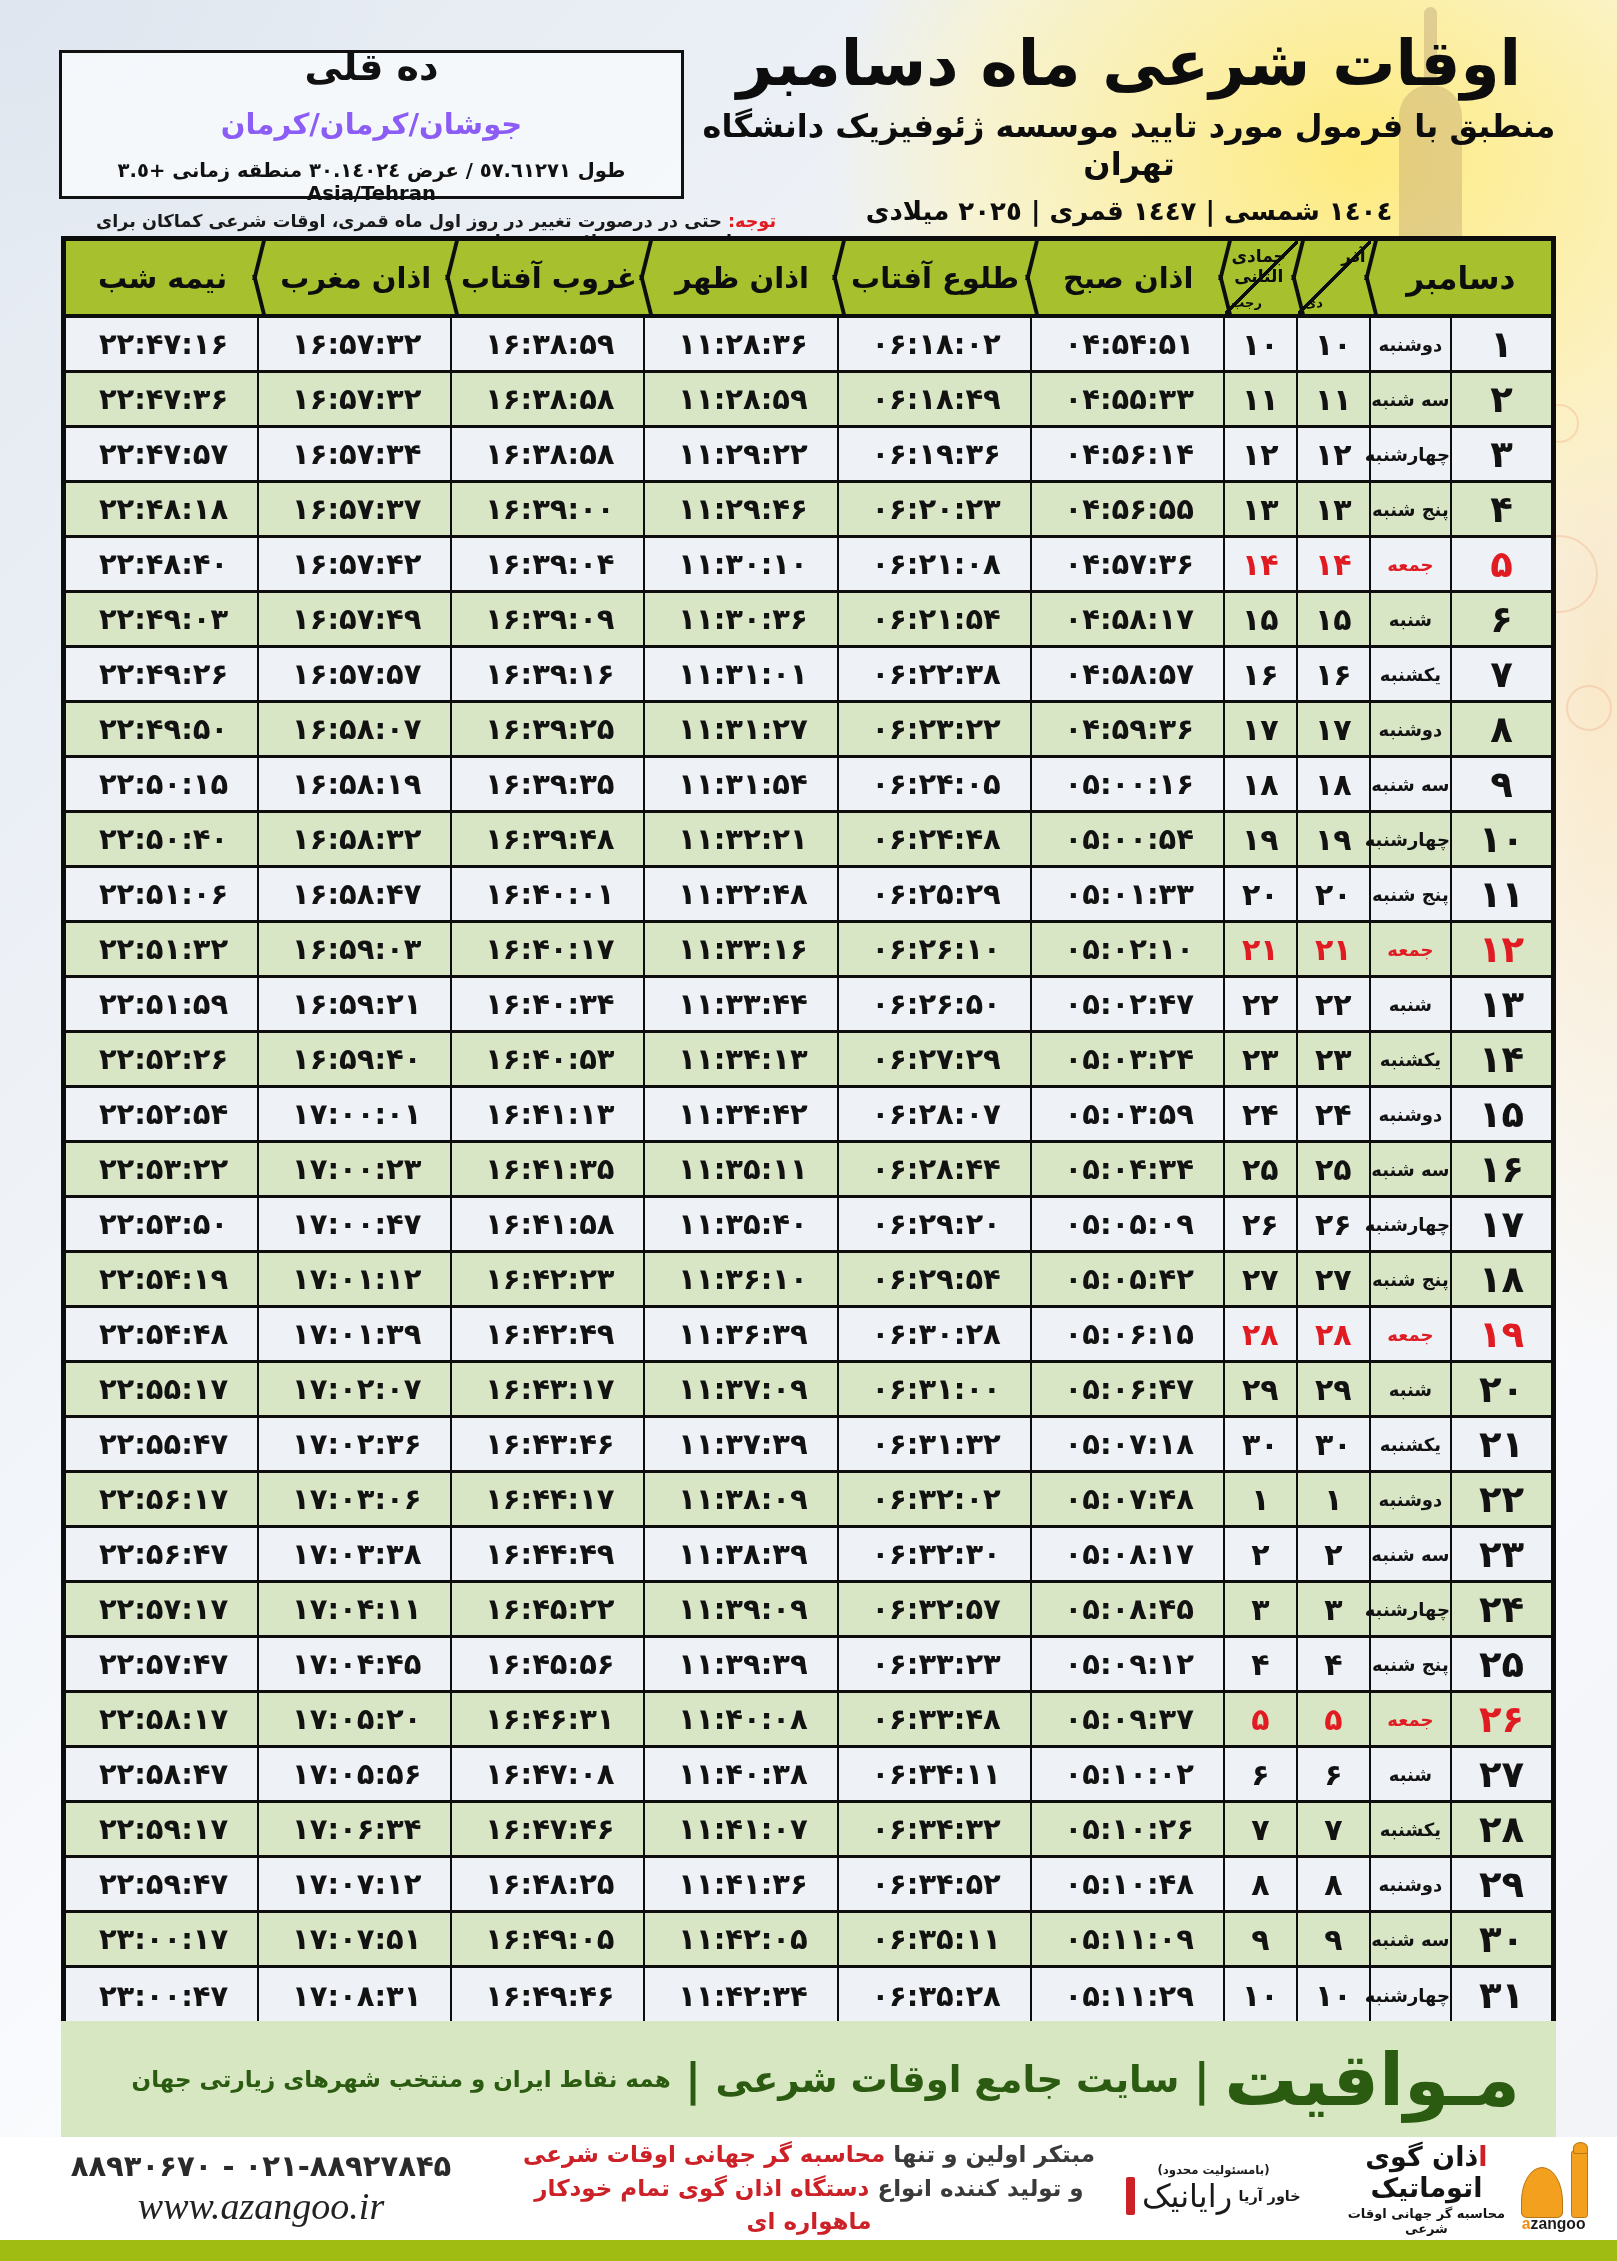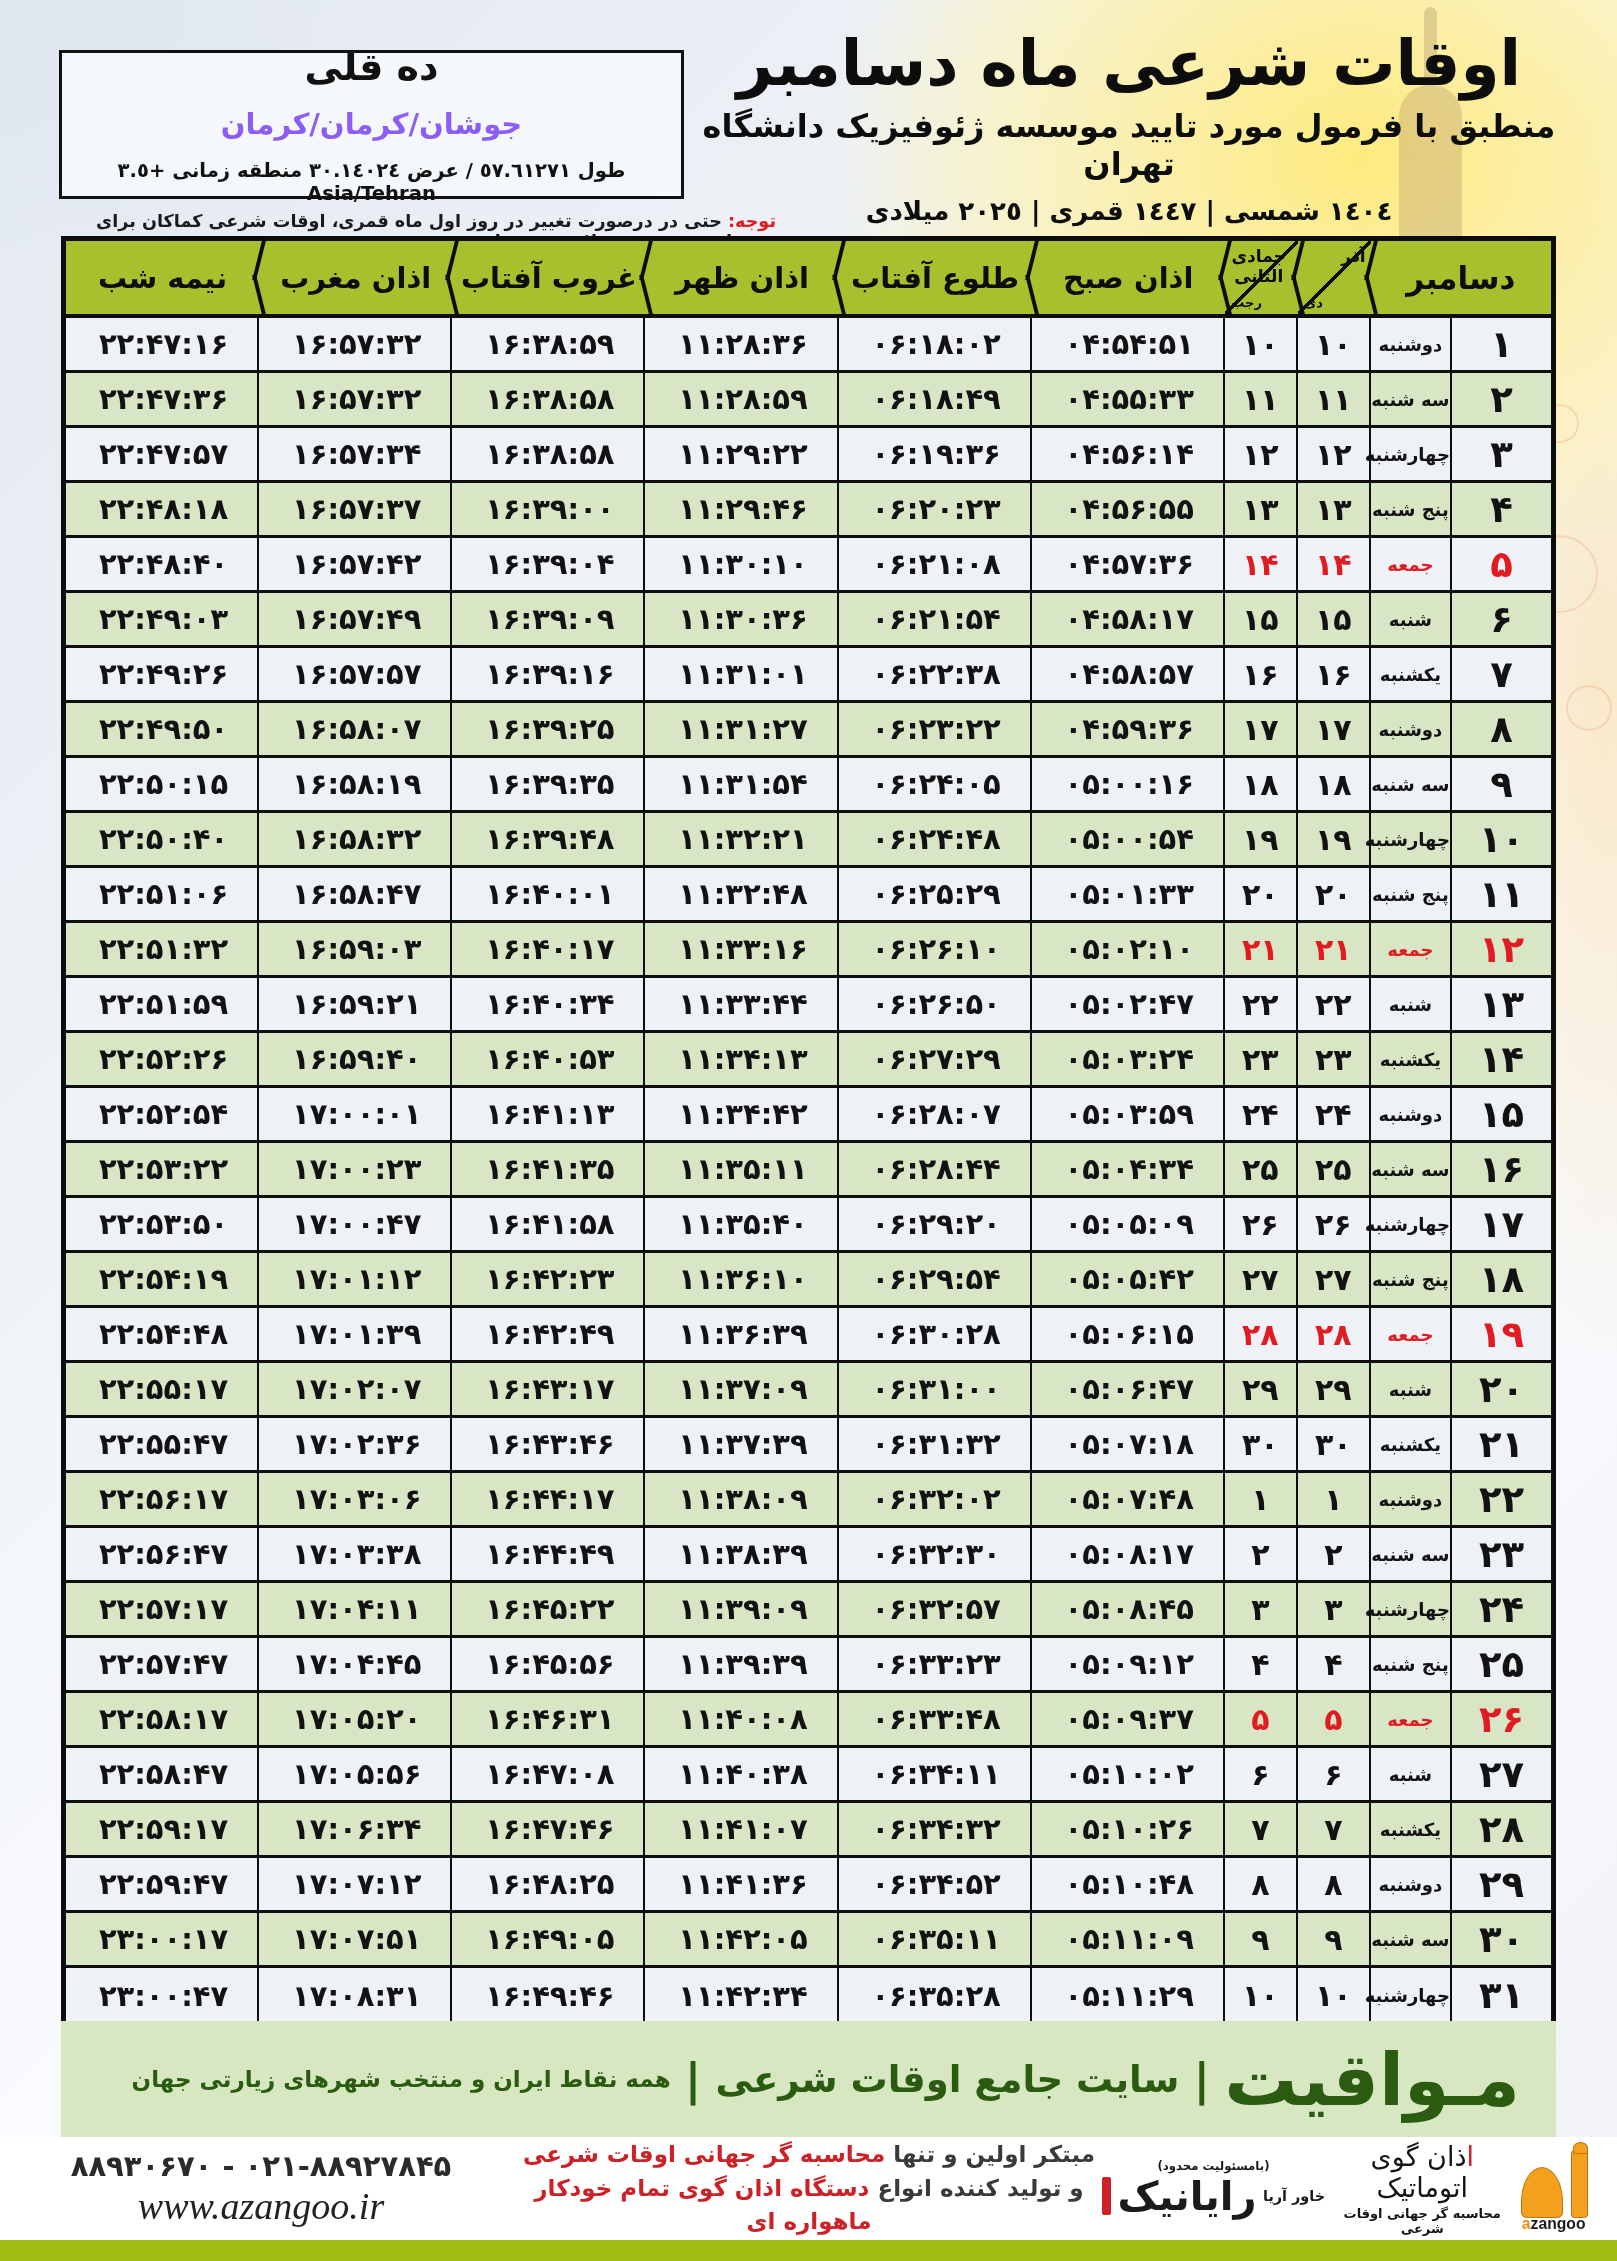--- a/index.html
+++ b/index.html
@@ -93,36 +93,36 @@
     display:flex; align-items:center; }
   .contact { width:522px; text-align:center; direction:rtl; }
   .phone { font-size:29px; font-weight:bold; color:#2a2a2a; }
   .site { font-family:"Liberation Serif", serif; font-size:38px; color:#222; margin-top:1.3px;font-style:italic; }
   .claim { width:574px; direction:rtl; text-align:center; font-size:23px; font-weight:bold; line-height:1.45; }
   .claim .dark { color:#3a3a3a; }
   .claim .red { color:#cc2127; }
   .rayanik { width:235px; direction:rtl; text-align:center; color:#1a1a1a; position:relative; }
   .rk-note { font-size:11.7px; font-weight:bold; }
   .rk-row { display:flex; align-items:center; justify-content:center; gap:6.5px; }
-  .rk-title { font-size:40px; font-weight:bold; }
+  .rk-title { font-size:32px; font-weight:normal; }
   .rk-sub { font-size:14.4px; font-weight:bold; }
   .rk-accent { width:9px; height:38px; background:#cc2127; border-radius:2px; }
   .azangoo { width:261px; direction:rtl; display:flex; align-items:center; justify-content:center; gap:9px; }
   .az-icons { position:relative; width:78px; height:78px; }
   .az-minaret { position:absolute; right:3.9px; top:0; width:17px; height:68px; background:#f2a01d;
     border:1.3px solid #b97711; border-radius:3.3px; }
   .az-minaret::before { content:""; position:absolute; left:0.7px; top:-9px; width:13px; height:10.4px;
     background:#f2a01d; border:1.3px solid #b97711; border-radius:50% 50% 2.6px 2.6px; }
   .az-dome { position:absolute; right:29px; top:17px; width:42px; height:51px; background:#f2a01d;
     border:1.3px solid #b97711; border-radius:50% 50% 6.5px 6.5px / 68% 68% 5.2px 5.2px; }
   .az-latin { position:absolute; right:6.5px; bottom:-5.2px; font-family:"Liberation Sans", sans-serif;
     font-size:15.7px; font-weight:bold; color:#1a1a1a; direction:ltr; }
   .az-latin b { color:#ef8c12; }
   .az-text { text-align:center; }
-  .az-title { font-size:27px; font-weight:normal; color:#141414; }
+  .az-title { font-size:27px; font-weight:bold; color:#141414; }
   .az-title .red { color:#cc2127; }
   .az-sub { font-size:13px; font-weight:bold; color:#141414; margin-top:2.6px; }
 
   .bottom-bar { position:absolute; left:0; top:2240px; width:1618px; height:21px; background:#a0bb12; }
 </style>
 </head>
 <body>
 
 <div class="deco minaret-sil"></div>
 <div class="deco swirl sw1"></div>

